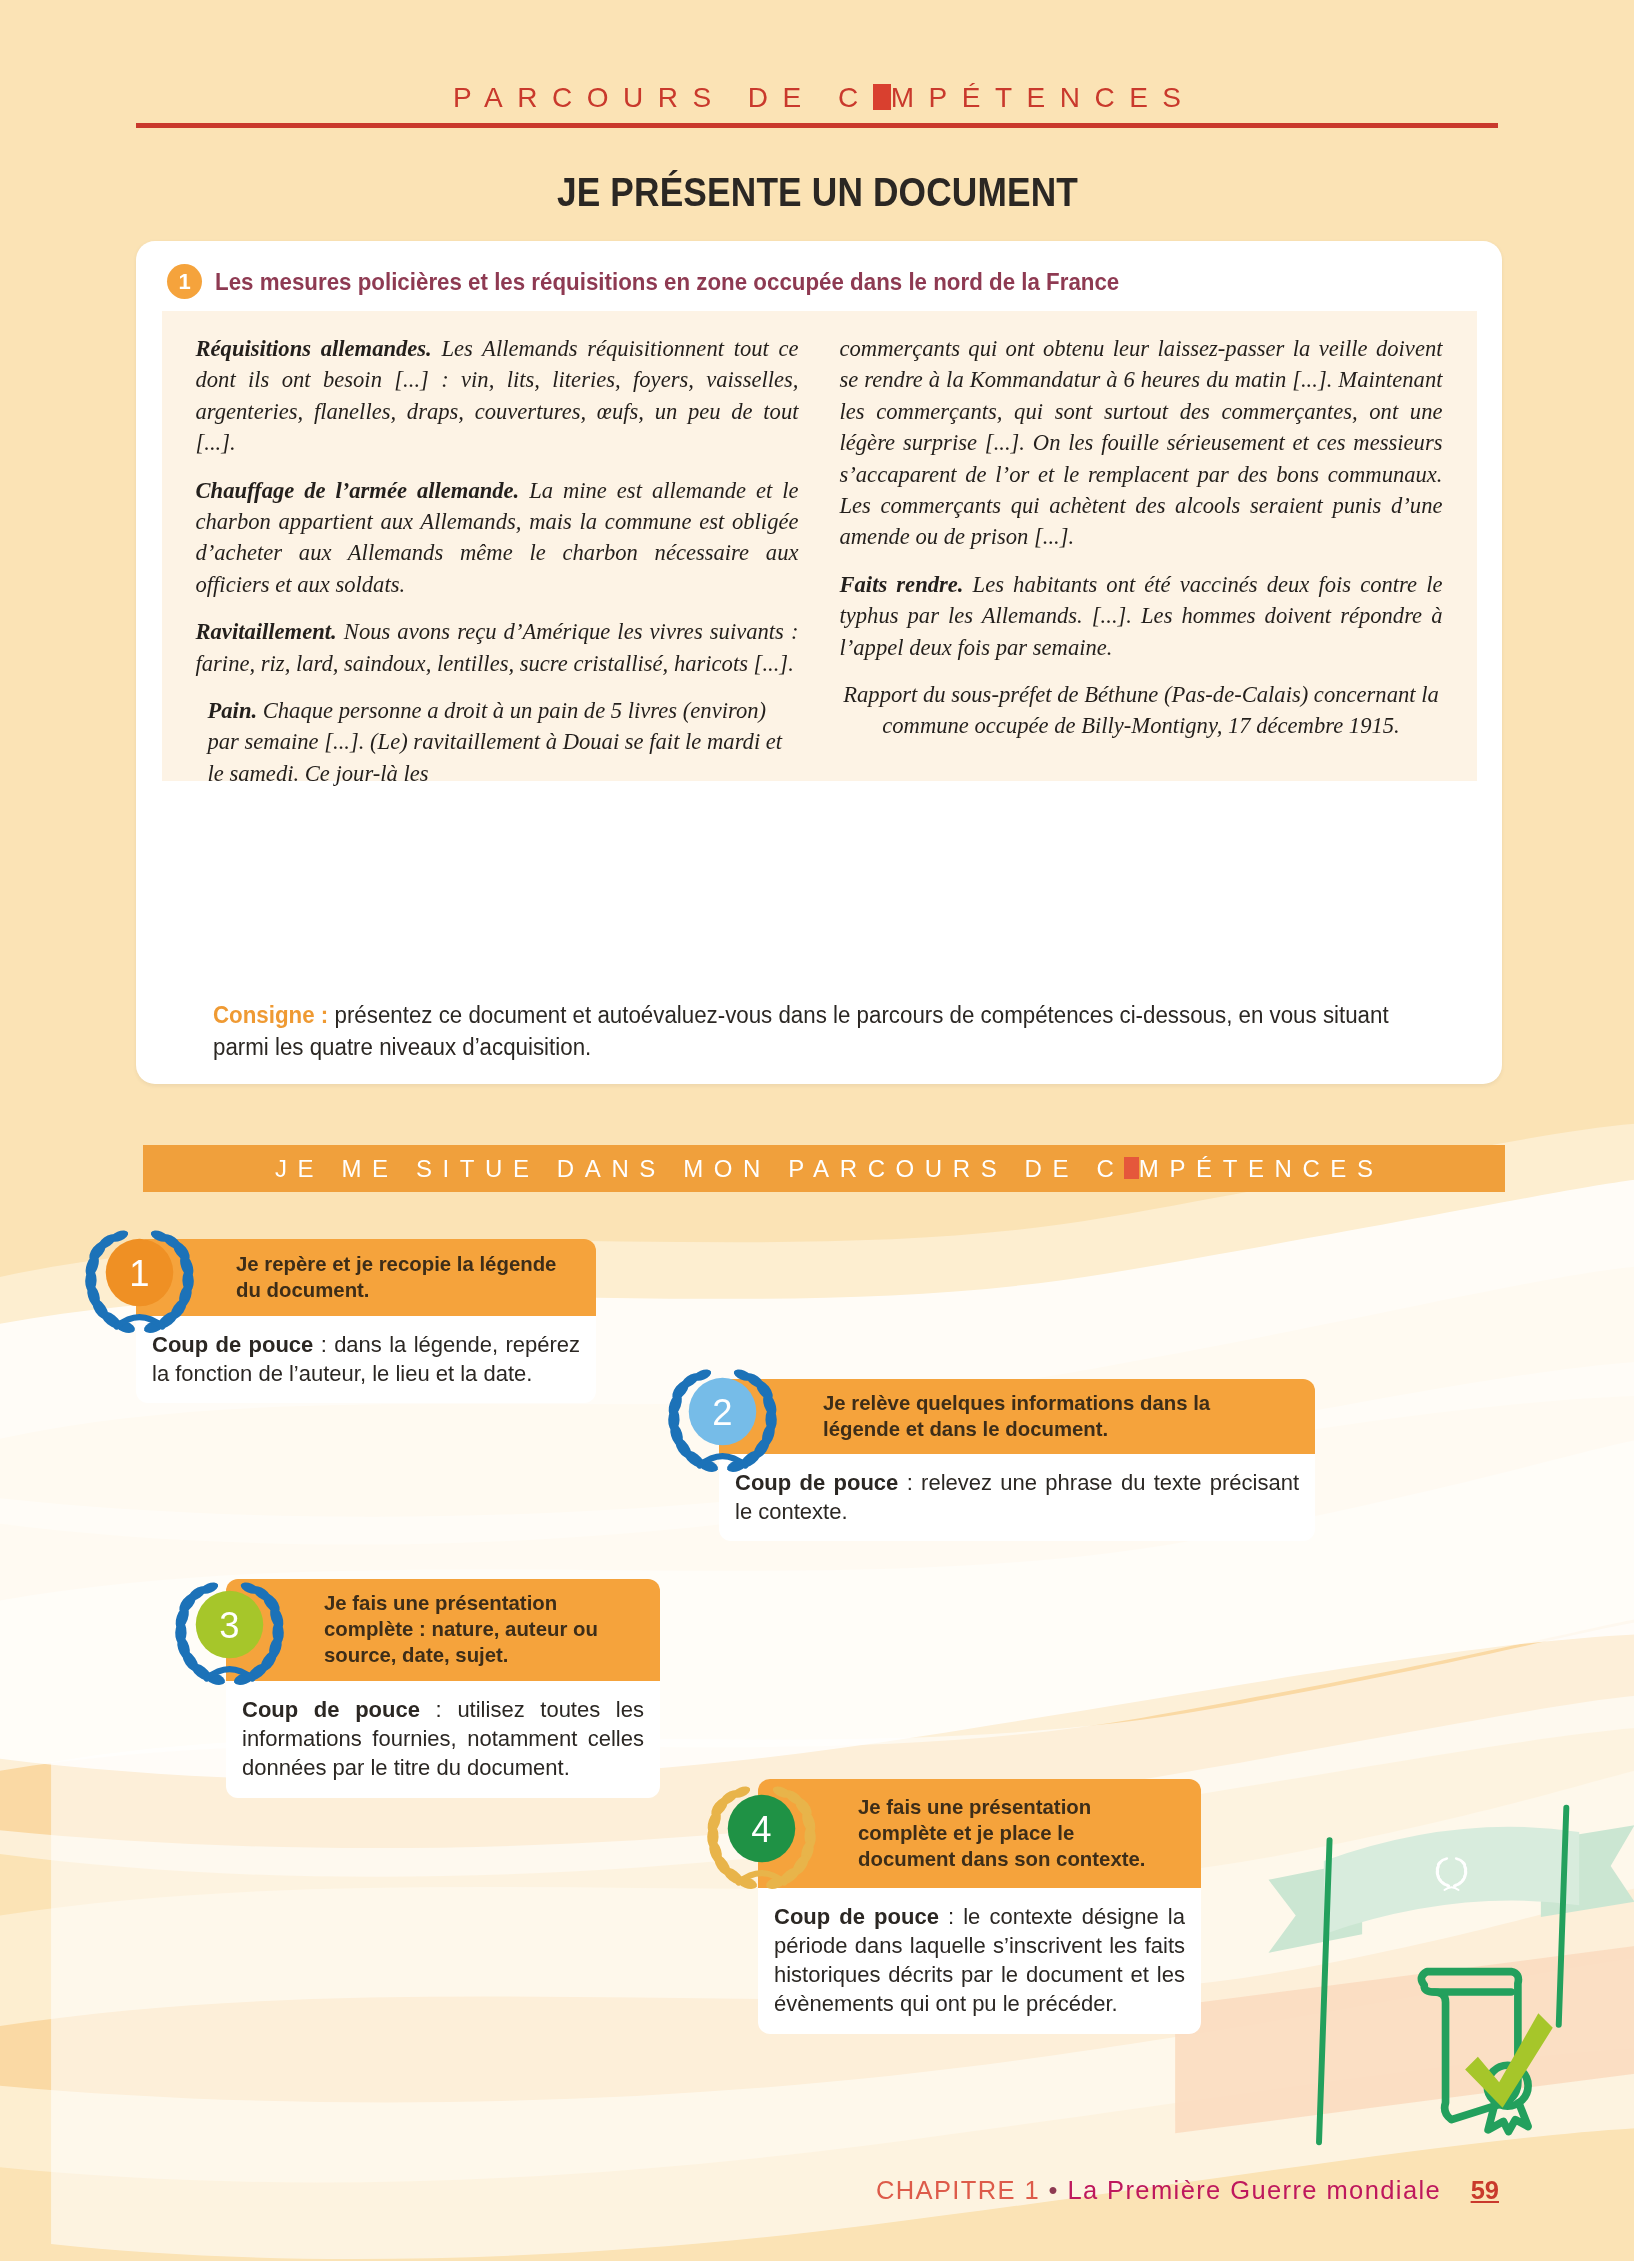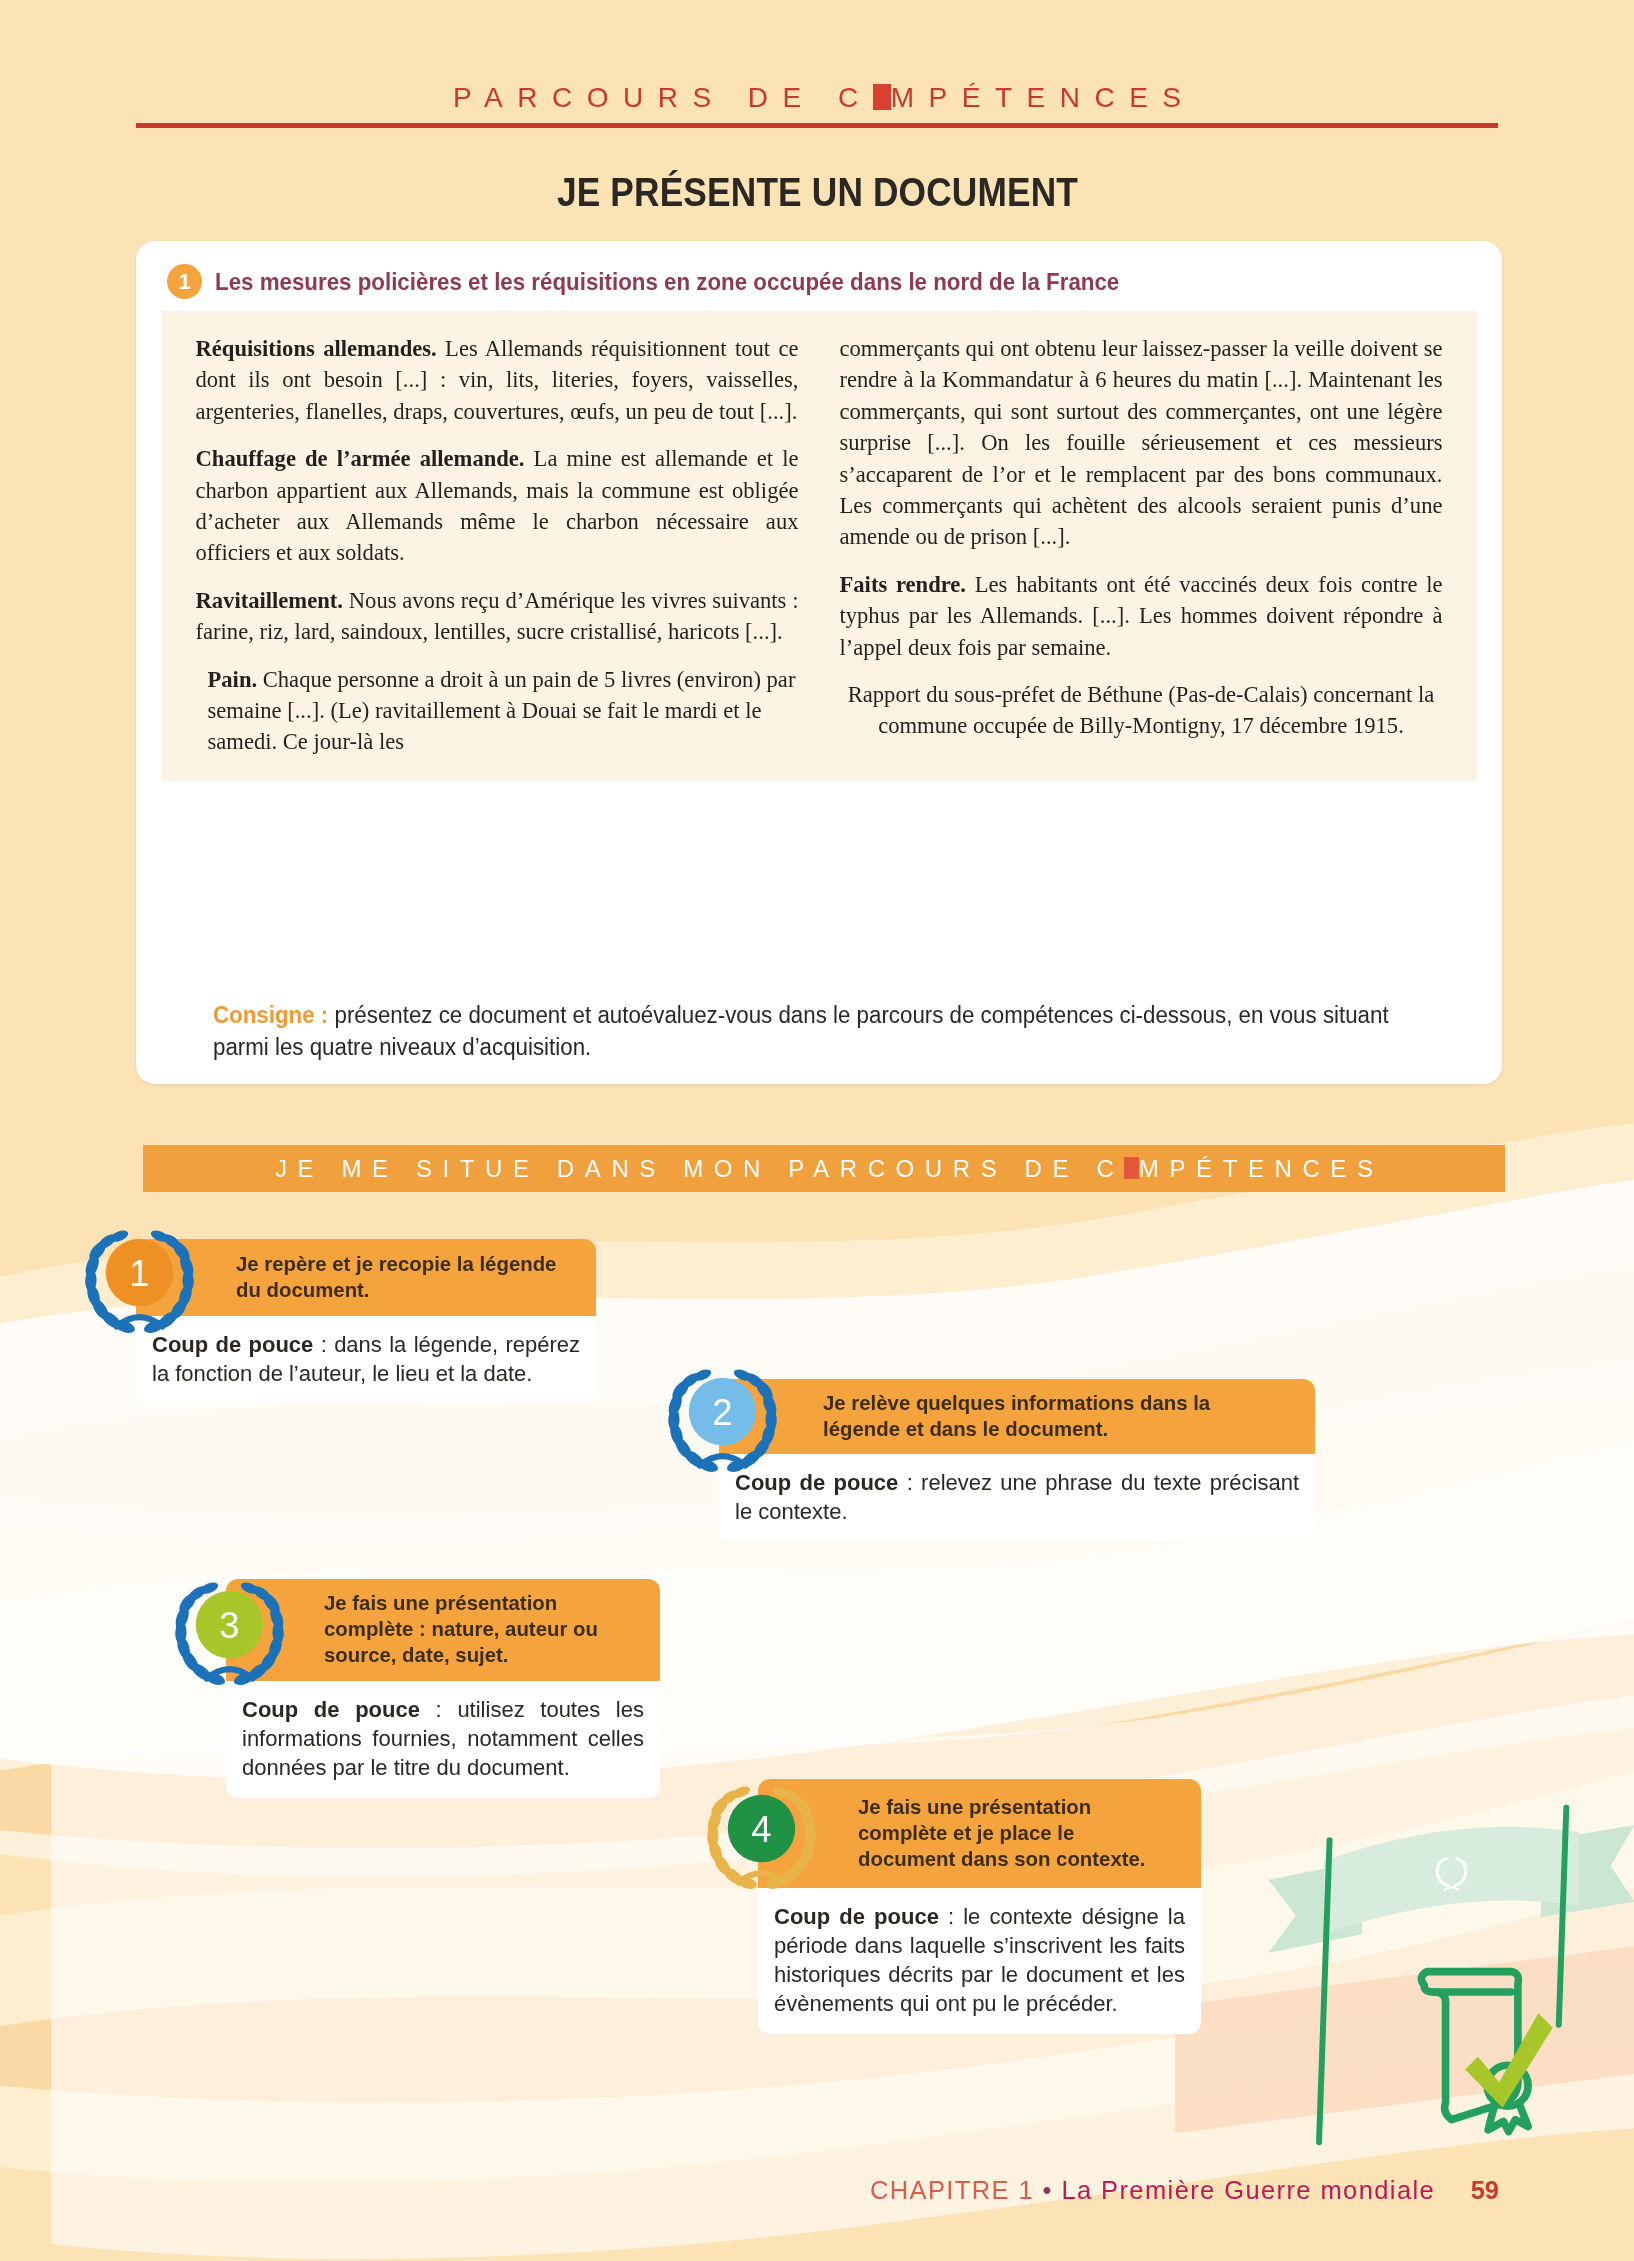--- a/index.html
+++ b/index.html
@@ -135,21 +135,21 @@
   }
   .doc-col {
     flex: 1 1 0;
     font-family: "Liberation Serif", serif;
     font-size: 22.6px;
     line-height: 1.39;
     color: #231f1c;
     text-align: justify;
     text-justify: inter-word;
   }
-  .doc-col p { margin-bottom: 16px; }
+  .doc-col p { margin-bottom: 16px; font-style: italic; }
   .doc-col p:last-child { margin-bottom: 0; }
   .doc-col b { font-weight: 700; }
   .p-indent { padding-left: 12px; text-align: left; }
   .p-center { }
   .src { text-align: center; }
 
   
   .consigne {
     position: absolute;
     left: 213px;
@@ -263,21 +263,21 @@
     width: 1635px;
     text-align: right;
     padding-right: 136px;
     font-size: 25.5px;
     letter-spacing: 1.4px;
     white-space: nowrap;
   }
   .footer .chap { color: #dd5b4a; }
   .footer .dot  { color: #8e3a52; }
   .footer .chapname { color: #be185d; }
-  .footer .pnum { color: #c9392c; font-weight: 700; margin-left: 27px; letter-spacing: 0; }
+  .footer .pnum { color: #c9392c; font-weight: 700; margin-left: 21px; letter-spacing: 0; text-decoration: underline; }
 </style>
 </head>
 <body>
 
 <svg id="bg-art" viewBox="0 0 1920 2656" preserveAspectRatio="none" xmlns="http://www.w3.org/2000/svg">
   <rect x="0" y="0" width="1920" height="2656" fill="#fbe3b5"></rect>
 
   <path d="M0,1500 C420,1410 900,1500 1300,1430 C1620,1374 1800,1330 1920,1320 L1920,1640 C1700,1648 1400,1700 1060,1760 C700,1824 300,1828 0,1790 Z" fill="#fdeed0"></path>
   <path d="M0,1690 C380,1608 820,1690 1260,1612 C1600,1552 1800,1500 1920,1488 L1920,1600 C1760,1612 1540,1660 1220,1716 C840,1784 380,1800 0,1760 Z" fill="#fbe0b0"></path>
   <path d="M0,1880 C460,1800 980,1890 1420,1806 C1700,1752 1850,1706 1920,1692 L1920,2030 C1760,2044 1480,2100 1100,2156 C720,2212 320,2220 0,2178 Z" fill="#fdf0d8"></path>

